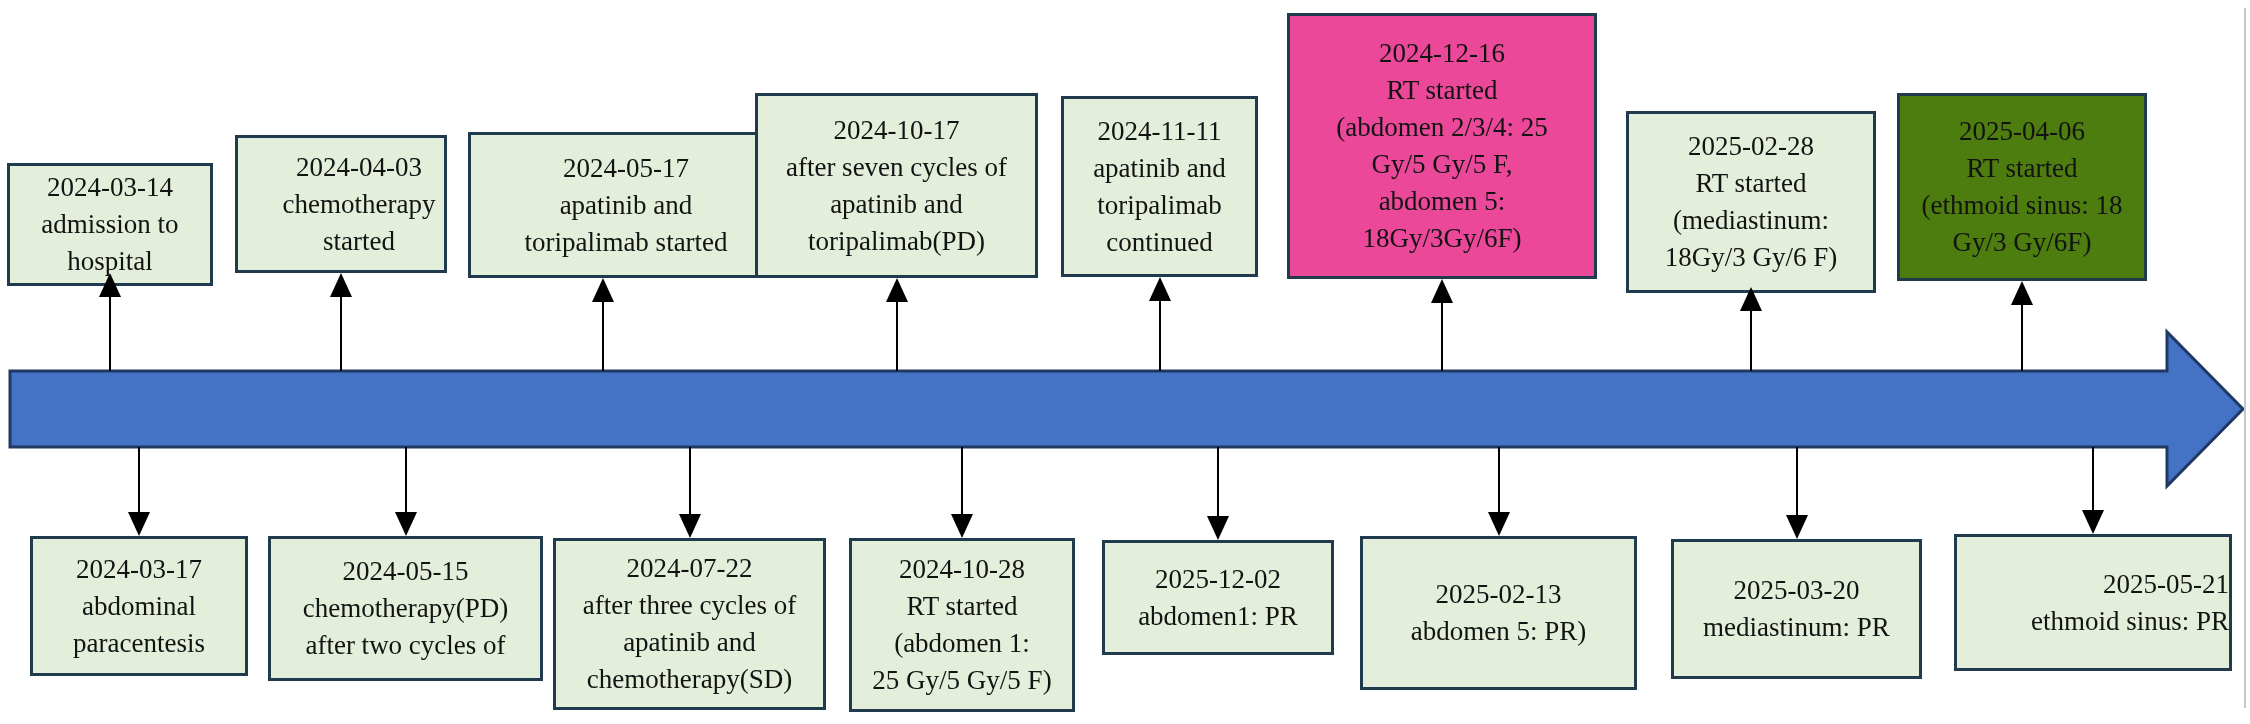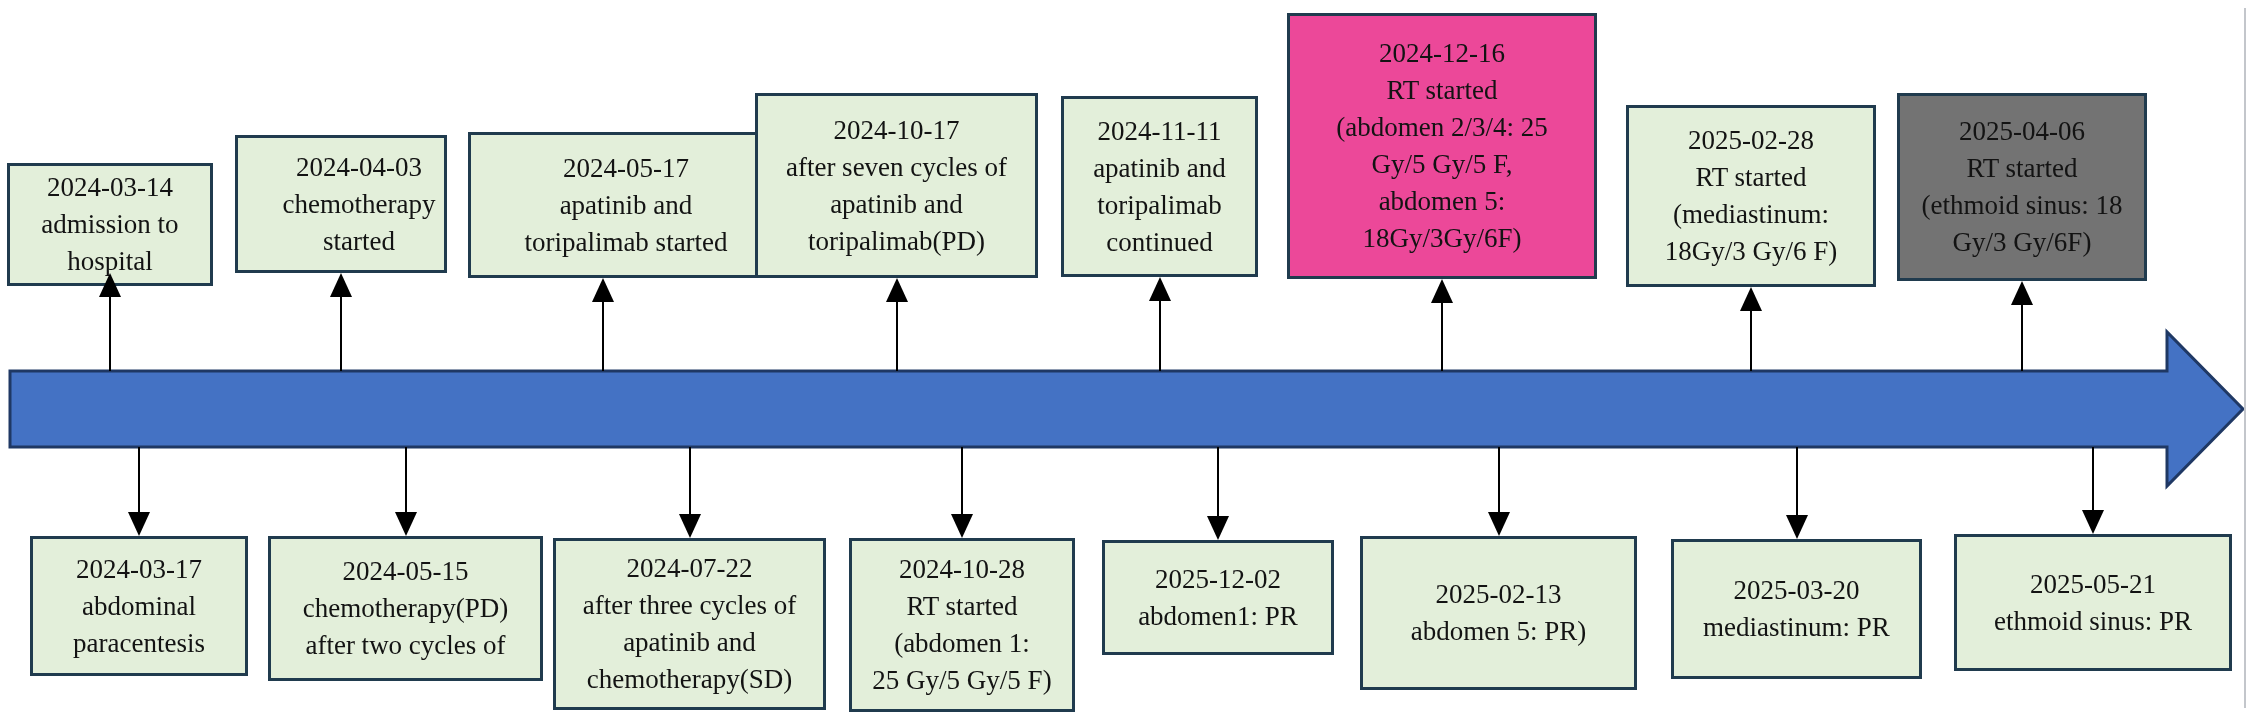--- a/index.html
+++ b/index.html
@@ -88,29 +88,29 @@
     <div class="event-box" style="left: 1287px; top: 13px; width: 310px; height: 266px; background: #ec4899; border-color: rgb(32, 59, 78);">
     <div>2024-12-16</div>
   <div>RT started</div>
       <div>(abdomen 2/3/4: 25</div>
       <div>Gy/5 Gy/5 F,</div>
       <div>abdomen 5:</div>
       <div>18Gy/3Gy/6F)</div>
     </div>
     <div class="conn-line" style="background: rgb(0, 0, 0); left: 1441px; top: 299px; height: 72px;"></div>
     <div class="conn-head up" style="left: 1431px; top: 279px; border-bottom-color: rgb(0, 0, 0);"></div>
-    <div class="event-box" style="left: 1626px; top: 105px; width: 250px; height: 182px; background: rgb(227, 239, 218); border-color: rgb(32, 59, 78);">
+    <div class="event-box" style="left: 1626px; top: 111px; width: 250px; height: 182px; background: rgb(227, 239, 218); border-color: rgb(32, 59, 78);">
     <div>2025-02-28</div>
   <div>RT started</div>
       <div>(mediastinum:</div>
       <div>18Gy/3 Gy/6 F)</div>
     </div>
     <div class="conn-line" style="background: rgb(0, 0, 0); left: 1750px; top: 307px; height: 64px;"></div>
     <div class="conn-head up" style="left: 1740px; top: 287px; border-bottom-color: rgb(0, 0, 0);"></div>
-    <div class="event-box" style="left: 1897px; top: 93px; width: 250px; height: 188px; background: #737373; border-color: rgb(32, 59, 78);">
+    <div class="event-box" style="left: 1897px; top: 93px; width: 250px; height: 188px; background: #4d7c0f; border-color: rgb(32, 59, 78);">
     <div>2025-04-06</div>
   <div>RT started</div>
       <div>(ethmoid sinus: 18</div>
       <div>Gy/3 Gy/6F)</div>
     </div>
     <div class="conn-line" style="background: rgb(0, 0, 0); left: 2021px; top: 301px; height: 70px;"></div>
     <div class="conn-head up" style="left: 2011px; top: 281px; border-bottom-color: rgb(0, 0, 0);"></div>
     <div class="event-box" style="left: 30px; top: 536px; width: 218px; height: 140px; background: rgb(227, 239, 218); border-color: rgb(32, 59, 78);">
     <div>2024-03-17</div>
   <div>abdominal</div>
@@ -152,19 +152,19 @@
       <div>abdomen 5: PR)</div>
     </div>
     <div class="conn-line" style="background: rgb(0, 0, 0); left: 1498px; top: 447px; height: 69px;"></div>
     <div class="conn-head down" style="left: 1488px; top: 512px; border-top-color: rgb(0, 0, 0);"></div>
     <div class="event-box" style="left: 1671px; top: 539px; width: 251px; height: 140px; background: rgb(227, 239, 218); border-color: rgb(32, 59, 78);">
     <div>2025-03-20</div>
   <div>mediastinum: PR</div>
     </div>
     <div class="conn-line" style="background: rgb(0, 0, 0); left: 1796px; top: 447px; height: 72px;"></div>
     <div class="conn-head down" style="left: 1786px; top: 515px; border-top-color: rgb(0, 0, 0);"></div>
-    <div class="event-box" style="left: 1954px; top: 534px; width: 278px; height: 137px; background: rgb(227, 239, 218); border-color: rgb(32, 59, 78);">
+    <div class="event-box" style="left: 1954px; top: 534px; width: 278px; height: 137px; background: rgb(227, 239, 218); border-color: rgb(32, 59, 78); align-items: flex-end;">
     <div>2025-05-21</div>
   <div>ethmoid sinus: PR</div>
     </div>
     <div class="conn-line" style="background: rgb(0, 0, 0); left: 2092px; top: 447px; height: 67px;"></div>
     <div class="conn-head down" style="left: 2082px; top: 510px; border-top-color: rgb(0, 0, 0);"></div>
   </div>
 
 </body></html>

